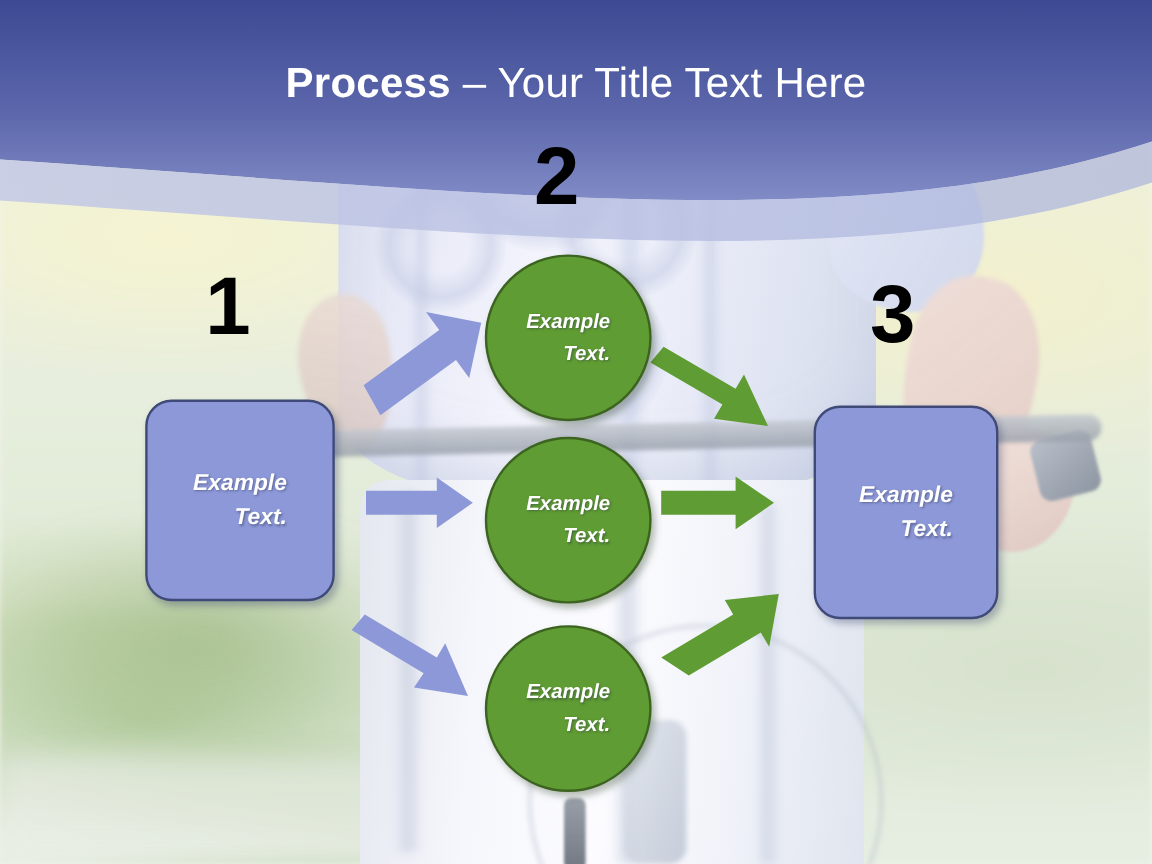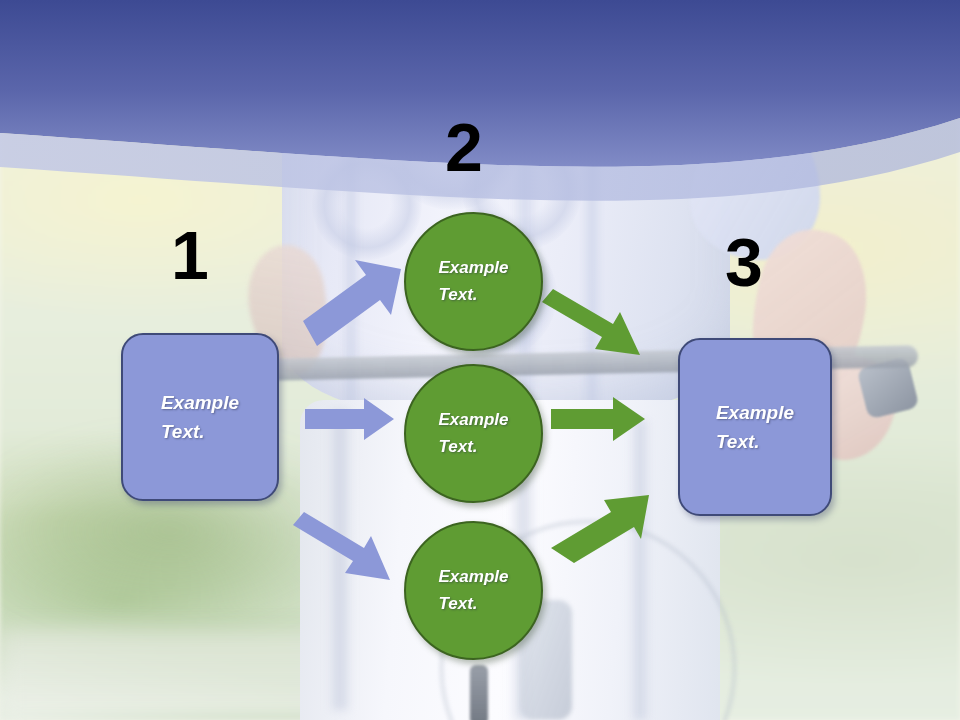--- a/index.html
+++ b/index.html
@@ -233,21 +233,21 @@
   .circle-a { left: 404px; top: 212px; width: 139px; height: 139px; }
   .circle-b { left: 404px; top: 364px; width: 139px; height: 139px; }
   .circle-c { left: 404px; top: 521px; width: 139px; height: 139px; }
 
   .shape-label {
     color: #ffffff;
     font-style: italic;
     font-weight: bold;
     font-size: 17px;
     line-height: 1.55;
-    text-align: left;
+    text-align: right;
     text-shadow: 1px 1px 2px rgba(40,45,70,.45);
     pointer-events: none;
   }
   .box .shape-label { font-size: 19px; }
 
   
   .arrows {
     position: absolute;
     inset: 0;
   }
@@ -302,20 +302,23 @@
           <stop offset="0%" stop-color="#c2c8e6" stop-opacity=".85"></stop>
           <stop offset="55%" stop-color="#b7bfe2" stop-opacity=".80"></stop>
           <stop offset="100%" stop-color="#aab3dc" stop-opacity=".70"></stop>
         </linearGradient>
       </defs>
       <path d="M0,0 H960 V118 C720,198 430,162 0,133 Z" fill="url(#hdrGrad)"></path>
       <path d="M0,133 C430,162 720,198 960,118 L960,152 C720,232 430,196 0,167 Z" fill="url(#stripeGrad)"></path>
     </svg>
   </div>
 
+  <div class="title">
+    <span class="strong">Process</span><span class="rest"> – Your Title Text Here</span>
+  </div>
 
   <div class="num num-1">1</div>
   <div class="num num-2">2</div>
   <div class="num num-3">3</div>
 
   <svg class="arrows" width="960" height="720" viewBox="0 0 960 720" xmlns="http://www.w3.org/2000/svg">
 
     <g>
       <polygon points="303,335 366,289 355,274 401,283 391,329 380,314 317,360" transform="translate(0,-14)" fill="#8c98d8"></polygon>
     </g>

